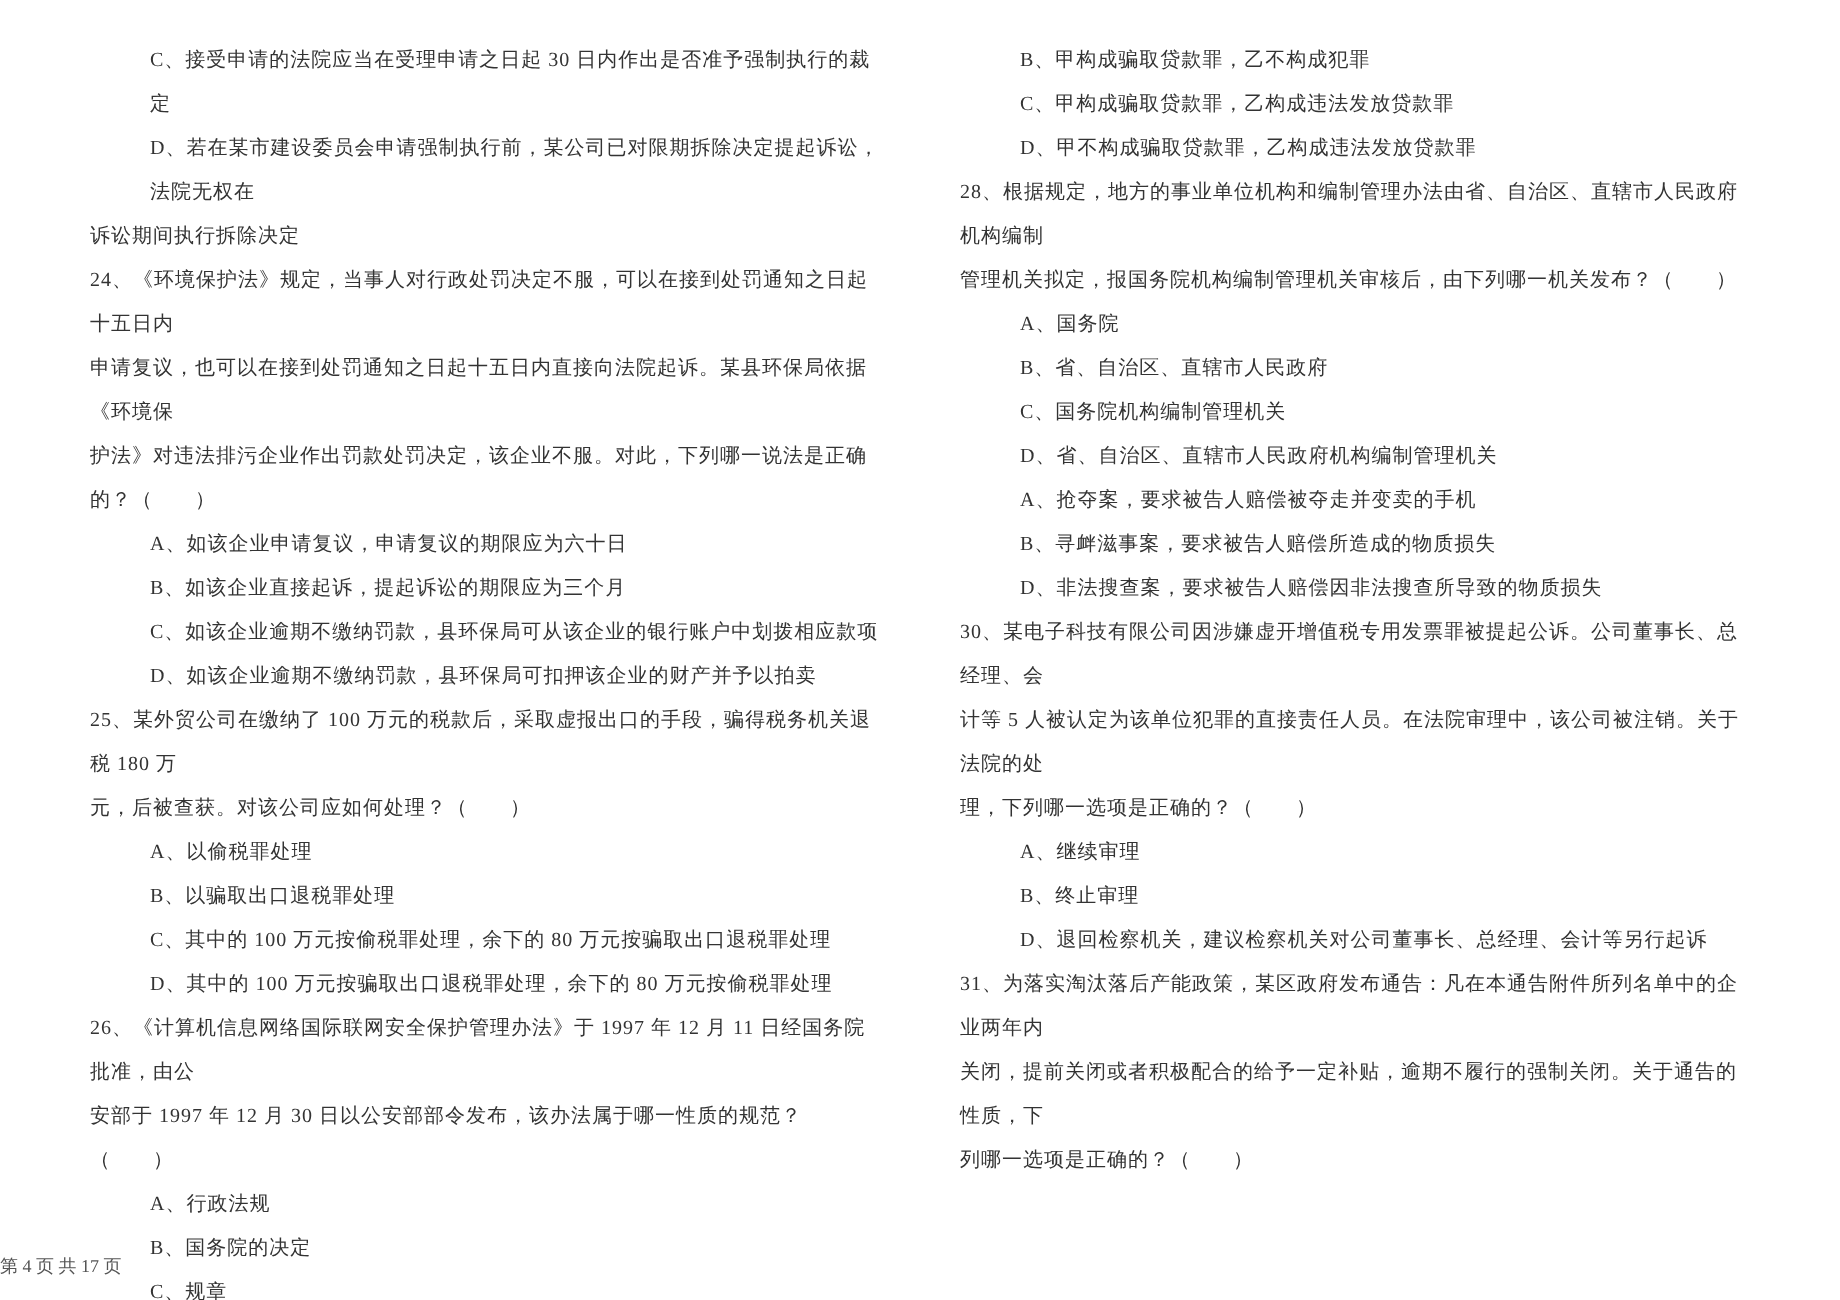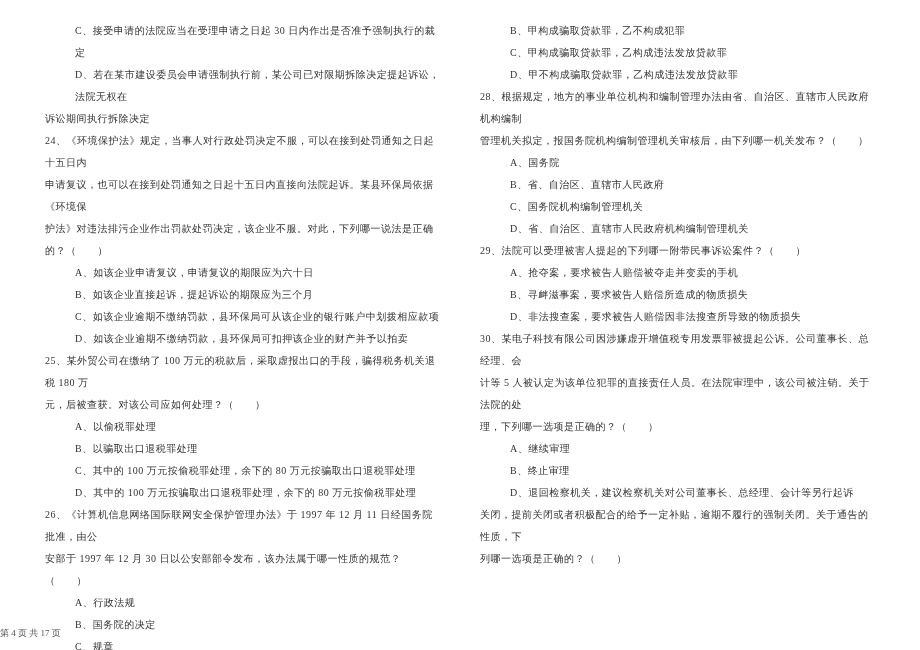--- a/index.html
+++ b/index.html
@@ -80,28 +80,28 @@
   <div class="column column-right" id="right-col">
       <div class="line option">B、甲构成骗取贷款罪，乙不构成犯罪</div>
       <div class="line option">C、甲构成骗取贷款罪，乙构成违法发放贷款罪</div>
       <div class="line option">D、甲不构成骗取贷款罪，乙构成违法发放贷款罪</div>
       <div class="line">28、根据规定，地方的事业单位机构和编制管理办法由省、自治区、直辖市人民政府机构编制</div>
       <div class="line">管理机关拟定，报国务院机构编制管理机关审核后，由下列哪一机关发布？（　　）</div>
       <div class="line option">A、国务院</div>
       <div class="line option">B、省、自治区、直辖市人民政府</div>
       <div class="line option">C、国务院机构编制管理机关</div>
       <div class="line option">D、省、自治区、直辖市人民政府机构编制管理机关</div>
-      <div class="line">29、法院可以受理被害人提起的下列哪一附带民事诉讼案件？（　　）</div>
       <div class="line option">A、抢夺案，要求被告人赔偿被夺走并变卖的手机</div>
       <div class="line option">B、寻衅滋事案，要求被告人赔偿所造成的物质损失</div>
       <div class="line option">D、非法搜查案，要求被告人赔偿因非法搜查所导致的物质损失</div>
       <div class="line">30、某电子科技有限公司因涉嫌虚开增值税专用发票罪被提起公诉。公司董事长、总经理、会</div>
       <div class="line">计等 5 人被认定为该单位犯罪的直接责任人员。在法院审理中，该公司被注销。关于法院的处</div>
       <div class="line">理，下列哪一选项是正确的？（　　）</div>
       <div class="line option">A、继续审理</div>
       <div class="line option">B、终止审理</div>
       <div class="line option">D、退回检察机关，建议检察机关对公司董事长、总经理、会计等另行起诉</div>
+      <div class="line">31、为落实淘汰落后产能政策，某区政府发布通告：凡在本通告附件所列名单中的企业两年内</div>
       <div class="line">关闭，提前关闭或者积极配合的给予一定补贴，逾期不履行的强制关闭。关于通告的性质，下</div>
       <div class="line">列哪一选项是正确的？（　　）</div>
     </div>
 </div>
 
 <div class="footer">第 4 页 共 17 页</div>
 
 </body></html>

